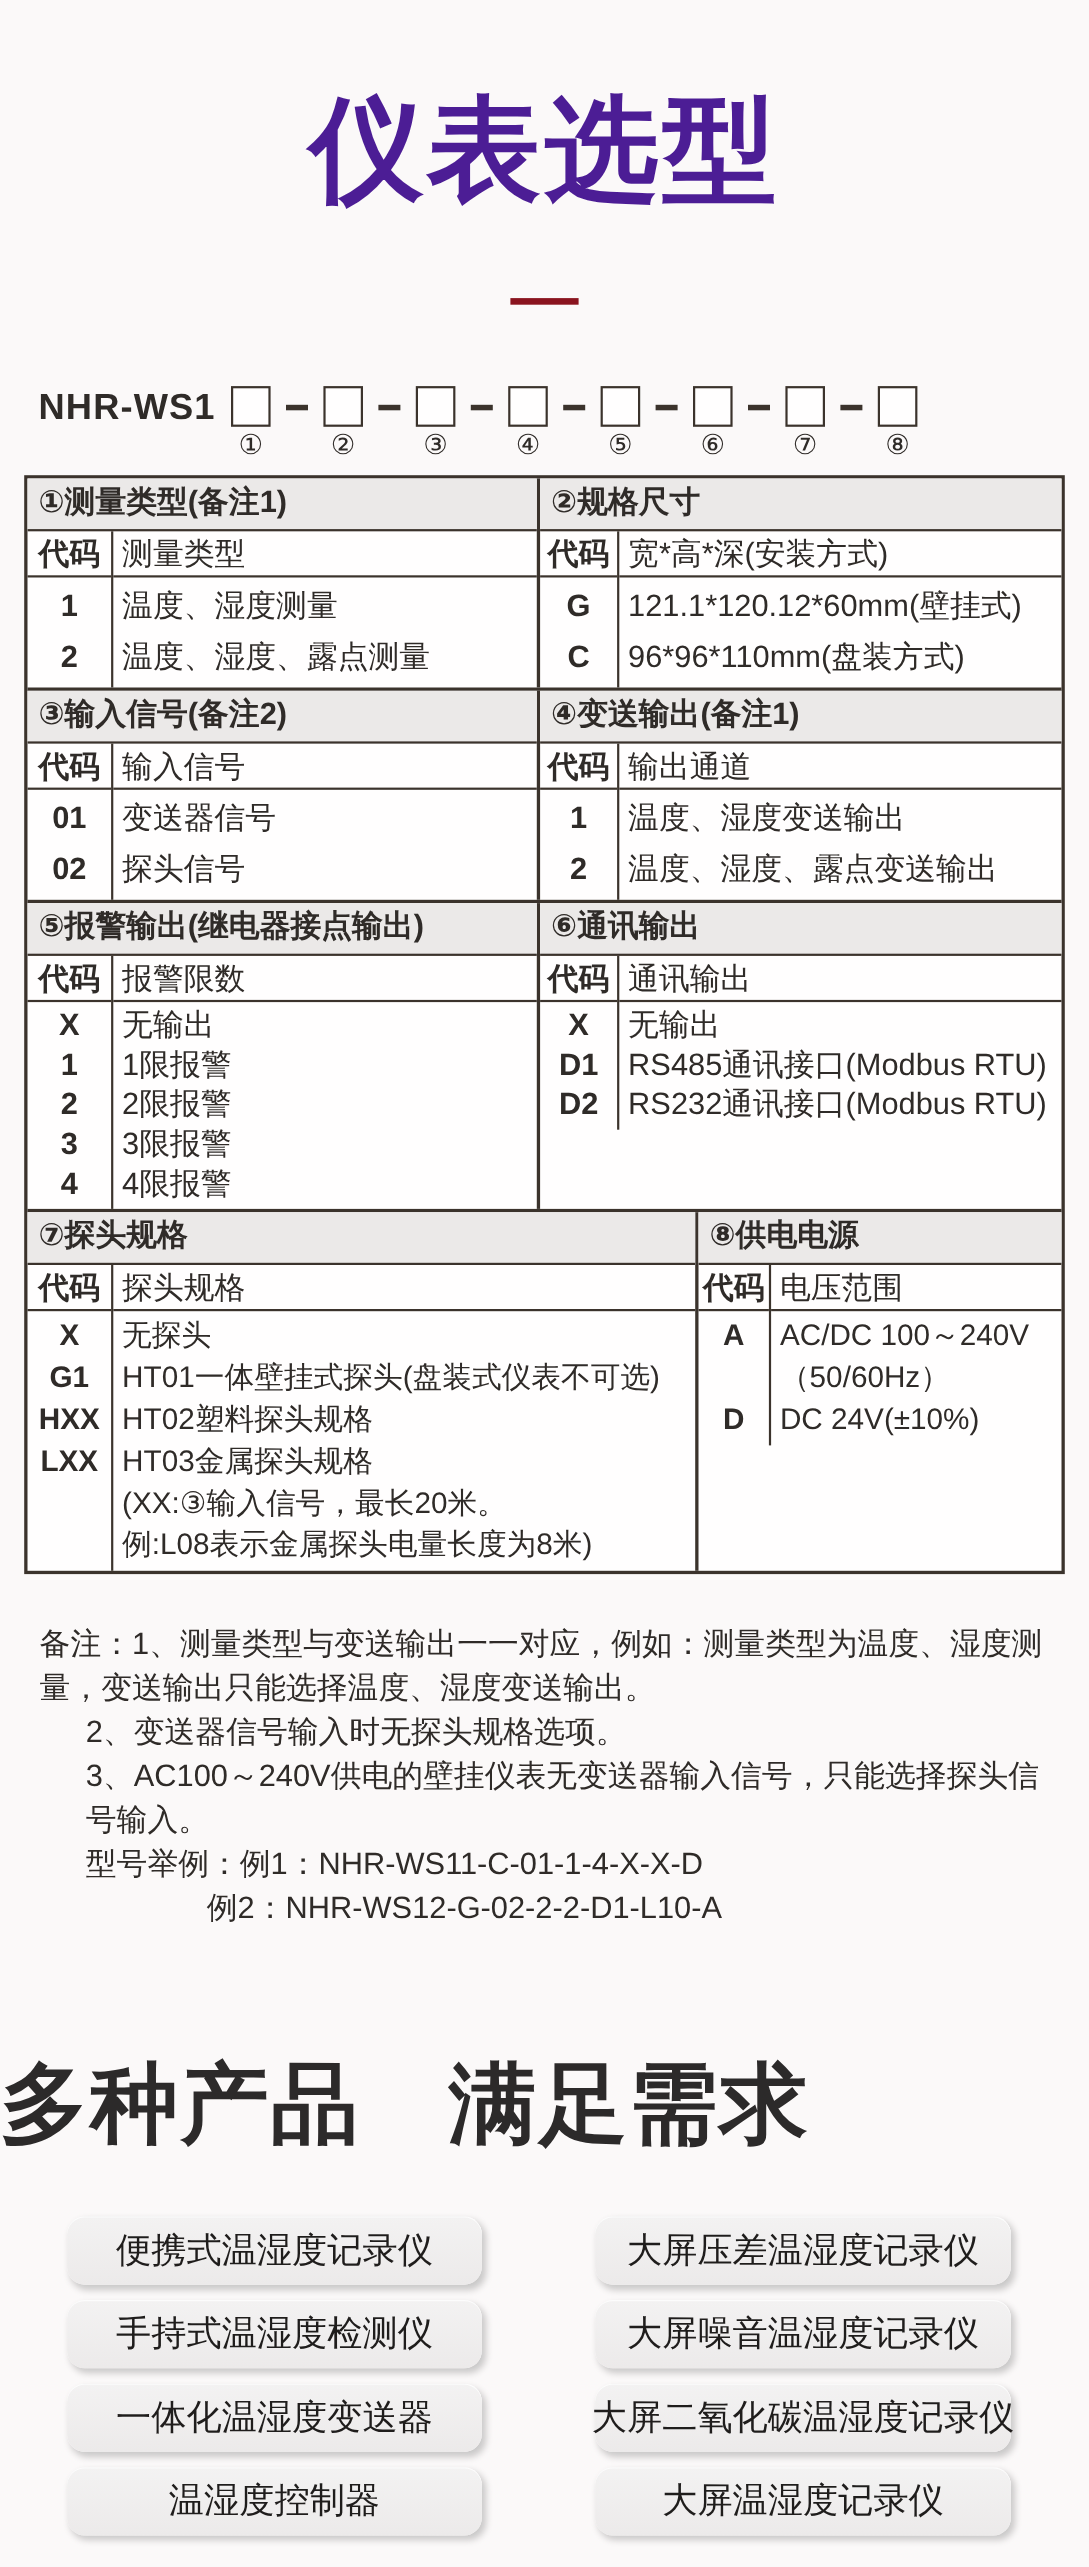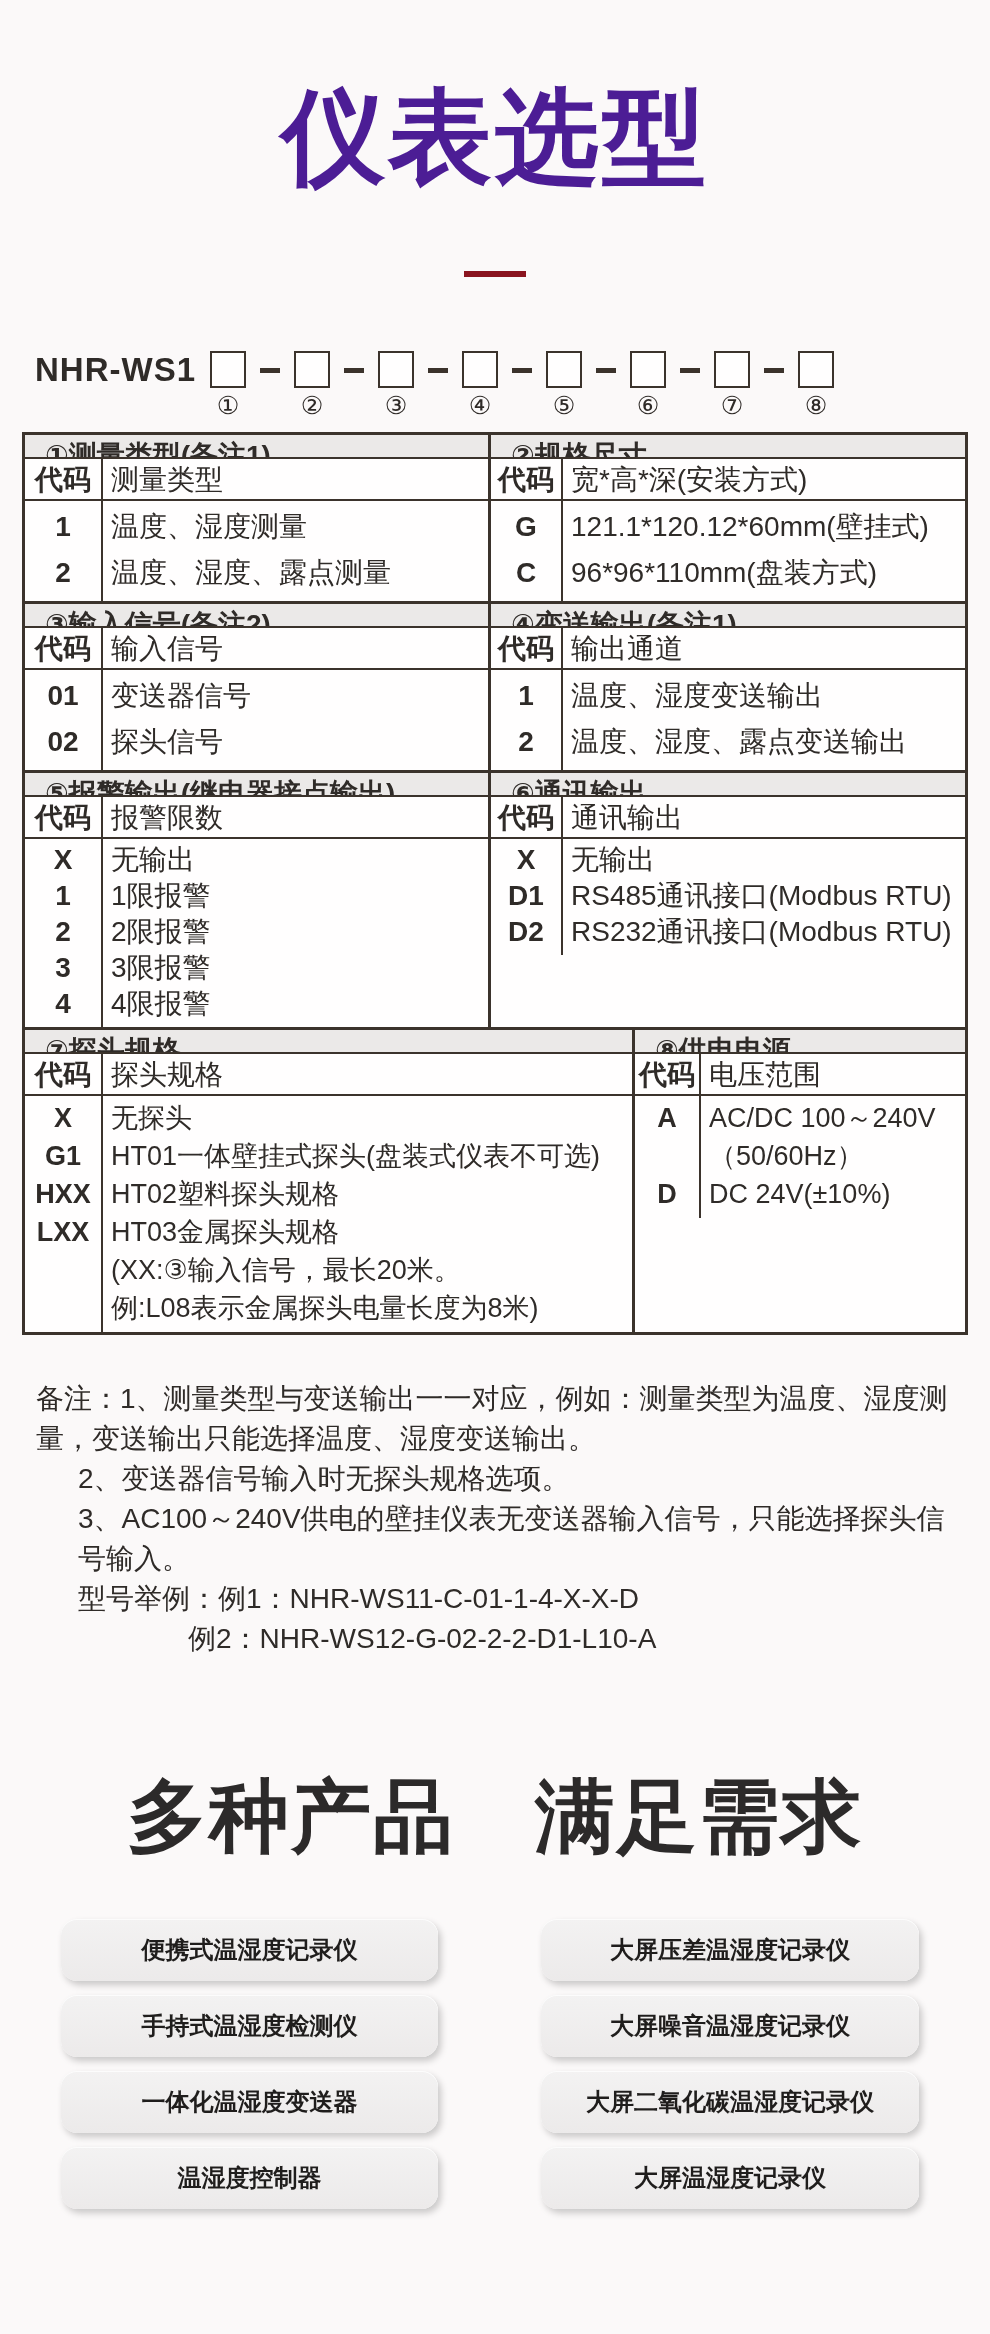--- a/index.html
+++ b/index.html
@@ -37,22 +37,22 @@
 
   
   .sel-table{width:946px;margin:14px auto 0;border:3px solid var(--ink);background:#fffefe;font-size:28px;}
   .tgroup{display:flex;border-top:3px solid var(--ink);}
   .tgroup.g0{border-top:none;}
   .sec{min-width:0;}
   .sec.left{width:466px;flex:none;border-right:3px solid var(--ink);}
   .tgroup.g3 .sec.left{width:610px;}
   .sec.right{flex:1;border-radius:12px;}
   .sec-title{
-    height:24px;line-height:42px;border-bottom:2px solid var(--ink);
-    background:var(--headbg);font-weight:700;padding-left:20px;
+    height:48px;line-height:42px;border-bottom:2px solid var(--ink);
+    background:var(--headbg);font-weight:700;padding-left:10px;
     white-space:nowrap;overflow:hidden;
   }
   .sec-cols{display:flex;}
   .col{min-width:0;}
   .col.code{width:78px;flex:none;border-right:2px solid var(--ink);text-align:center;font-weight:bold;}
   .sec.right .col.code{width:72px;}
   .tgroup.g3 .sec.right .col.code{width:66px;}
   .col.desc{flex:1;}
   .hcell{height:42px;line-height:42px;border-bottom:2px solid var(--ink);white-space:nowrap;overflow:hidden;}
   .col.desc .hcell{padding-left:8px;}
@@ -64,34 +64,34 @@
 
   
   .notes{width:946px;margin:44px auto 0;}
   .note{margin:0;font-size:28px;line-height:40px;}
   .note.i0{padding:0 10px 0 14px;}
   .note.i1{padding-left:56px;}
   .note.i2{padding-left:166px;}
 
   
   .products-title{
-    display:flex;justify-content:center;gap:80px;margin:118px 0 0;
+    display:flex;justify-content:flex-start;gap:80px;margin:118px 0 0;
     font-size:80px;font-weight:800;line-height:1;color:#2c2a2a;letter-spacing:2px;
   }
   .btn-grid{
     width:946px;margin:62px auto 0;display:grid;
     grid-template-columns:377px 378px;column-gap:103px;row-gap:14px;
     padding-left:39px;
   }
   .product-btn{
     height:62px;border-radius:16px;
     background:linear-gradient(180deg,#f3f2f2 0%,#eceaea 100%);
     box-shadow:3px 4px 7px rgba(0,0,0,0.20), inset 0 1px 0 #fcfcfc;
     display:flex;align-items:center;justify-content:center;
-    font-size:24px;font-weight:700;color:#1f1d1c;white-space:nowrap;
+    font-size:32px;font-weight:400;color:#1f1d1c;white-space:nowrap;
     cursor:pointer;
   }
 </style>
 </head>
 <body>
 
 <div class="page">
 
   <h1 class="main-title">仪表选型</h1>
   <div class="title-underline"></div>

